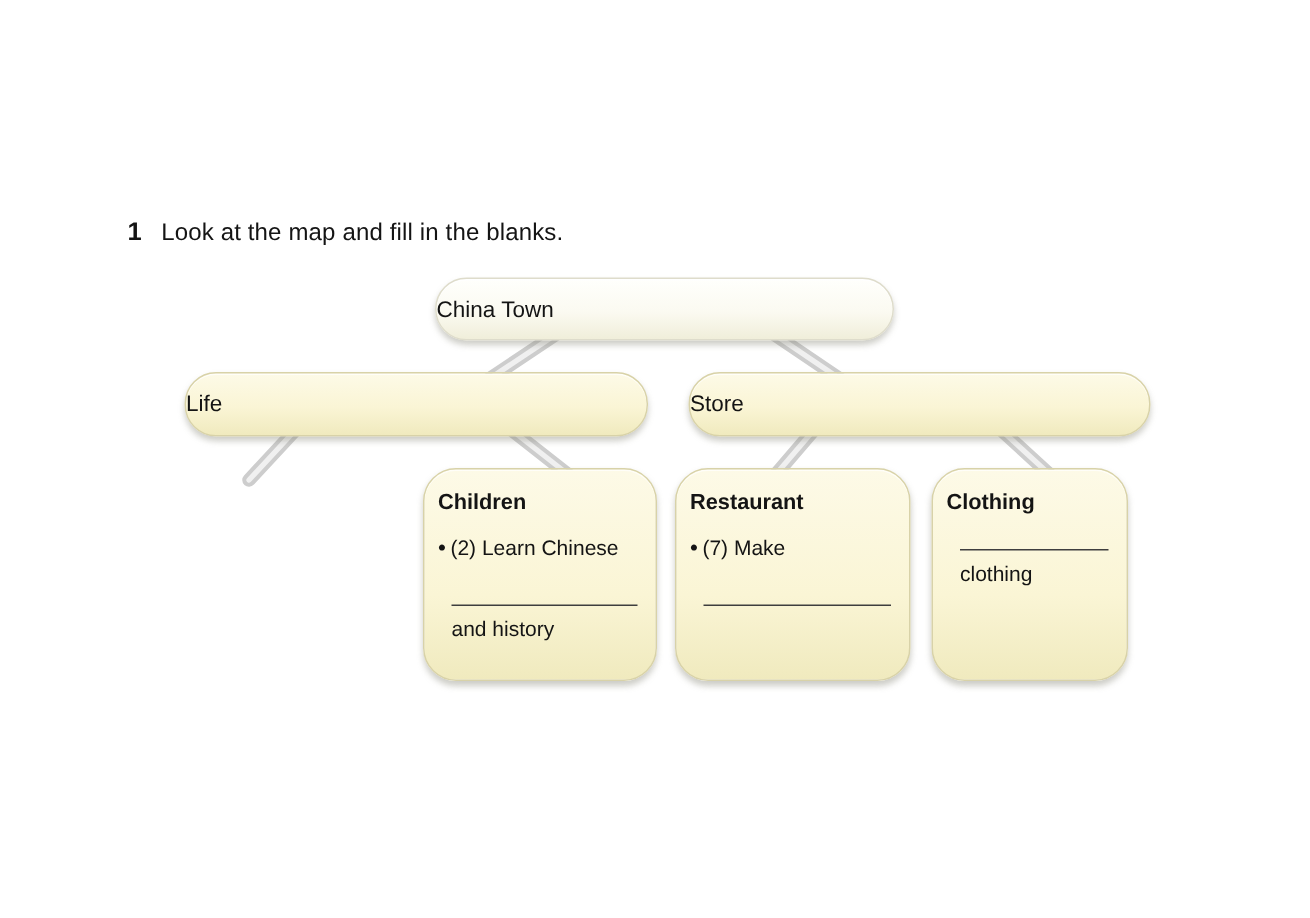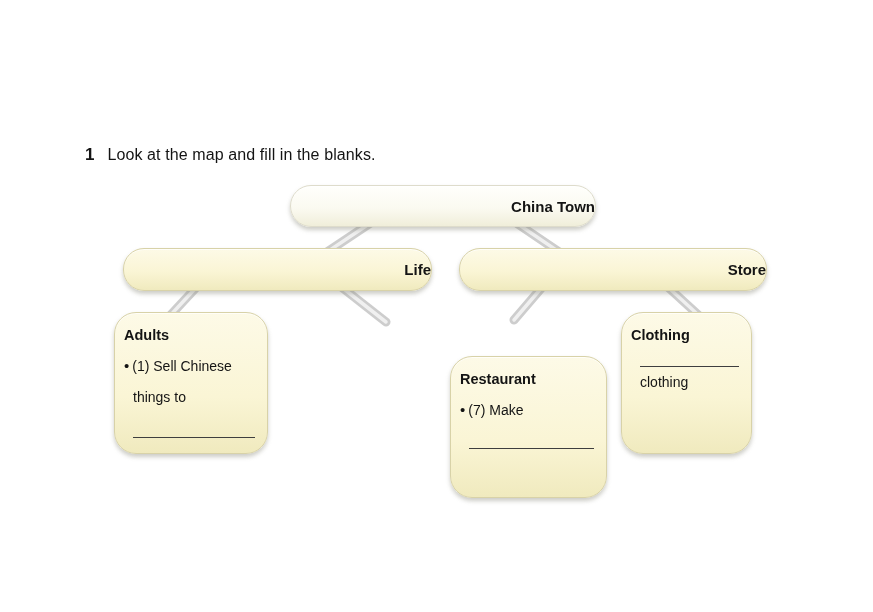--- a/index.html
+++ b/index.html
@@ -38,22 +38,22 @@
     z-index: 1;
   }
 
   
   .pill {
     position: absolute;
     z-index: 2;
     box-sizing: border-box;
     display: flex;
     align-items: center;
-    justify-content: flex-end;
-    font-weight: bold;
+    justify-content: flex-start;
+    font-weight: normal;
     font-size: 15px;
     border-radius: 21px;
   }
   .pill.root {
     left: 290px; top: 185px; width: 306px; height: 42px;
     background: linear-gradient(180deg, #fffffc 0%, #fbfaf1 55%, #f0eeda 100%);
     border: 1px solid #dedccb;
     box-shadow: 0 3px 4px rgba(130,130,115,0.40), inset 0 1px 0 rgba(255,255,255,0.9);
   }
   .pill.branch {
@@ -72,21 +72,21 @@
     height: 142px;
     box-sizing: border-box;
     border-radius: 22px;
     background: linear-gradient(180deg, #fdfae7 0%, #faf5d5 60%, #f0eabe 100%);
     border: 1px solid #d8d2a8;
     box-shadow: 0 3px 4px rgba(130,130,115,0.40), inset 0 1px 0 rgba(255,255,255,0.7);
     padding: 13px 12px 0 9px;
   }
   .box.adults     { left: 114px; width: 154px; }
   .box.children   { left: 282px; width: 156px; }
-  .box.restaurant { left: 450px; width: 157px; margin-top: 44px; }
+  .box.restaurant { left: 450px; width: 157px; }
   .box.clothing   { left: 621px; width: 131px; }
 
   .box-title {
     font-weight: bold;
     font-size: 14.5px;
     line-height: 18px;
     margin-bottom: 6px;
     white-space: nowrap;
   }
   .row {
@@ -150,30 +150,30 @@
     <span>China Town</span>
   </div>
 
   <div class="pill branch store">
     <span>Store</span>
   </div>
   <div class="pill branch life">
     <span>Life</span>
   </div>
 
-  <div class="box adults">
-    <div class="box-title">Adults</div>
+
+  <div class="box children">
+    <div class="box-title">Children</div>
     <div class="row bullet">
       <span class="dot"></span>
-      <span>(1) Sell Chinese</span>
+      <span>(2) Learn Chinese</span>
     </div>
-    <div class="row indent">things to</div>
-    <div class="blank last"></div>
+    <div class="blank mid"></div>
+    <div class="row indent">and history</div>
   </div>
-
 
   <div class="box restaurant">
     <div class="box-title">Restaurant</div>
     <div class="row bullet">
       <span class="dot"></span>
       <span>(7) Make</span>
     </div>
     <div class="blank mid"></div>
   </div>
 

